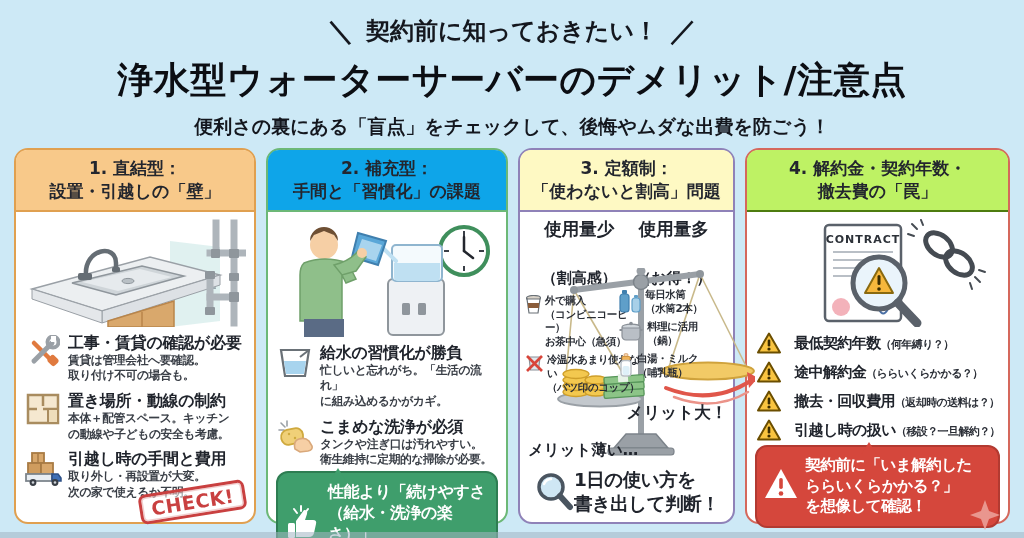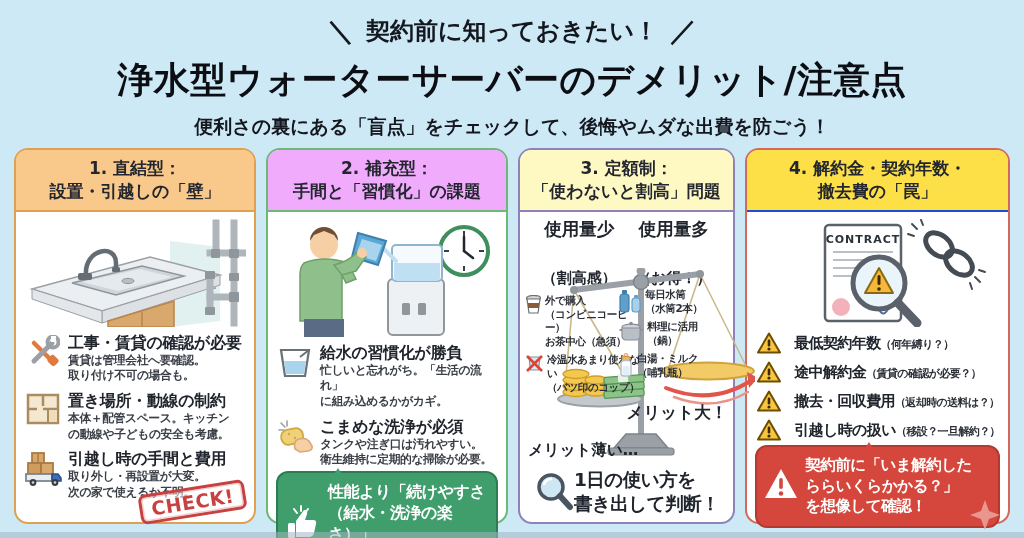--- a/index.html
+++ b/index.html
@@ -26,25 +26,25 @@
   .card { flex:1 1 0; background:#fff; border-radius:14px; position:relative;
           display:flex; flex-direction:column; }
   .card-head { text-align:center; font-weight:800; font-size:17px; line-height:1.38;
                padding:7px 2px 6px; color:#23262e;
                border-radius:11px 11px 0 0; }
   .card-body { flex:1; position:relative; padding:5px 8px 6px; display:flex; flex-direction:column; }
 
   .c1 { border:2.5px solid #e0a050; }
   .c1 .card-head { background:#f8c98a; border-bottom:2px solid #e0a050; }
   .c2 { border:2.5px solid #6cb877; }
-  .c2 .card-head { background:#f0abfc; border-bottom:2px solid #6cb877; }
+  .c2 .card-head { background:#0ea5e9; border-bottom:2px solid #6cb877; }
   .c3 { border:2.5px solid #8f82b8; }
   .c3 .card-head { background:#fef9c3; border-bottom:2px solid #8f82b8; }
   .c4 { border:2.5px solid #d5685c; }
-  .c4 .card-head { background:#fde047; border-bottom:2px solid #1d4ed8; }
+  .c4 .card-head { background:#bef264; border-bottom:2px solid #4d7c0f; }
 
   .illu { display:block; margin:2px auto 2px; }
 
   
   .feat { display:flex; gap:6px; margin:4px 0 3px; align-items:flex-start; }
   .ficon { width:38px; flex:none; display:flex; justify-content:center; padding-top:2px; }
   .feat-title { font-size:16px; font-weight:800; color:#20242c; line-height:1.25; letter-spacing:-.3px; }
   .feat-desc { font-size:11.8px; font-weight:700; color:#3a3f47; line-height:1.32; letter-spacing:-.4px; }
 
   .stamp { position:absolute; right:8px; bottom:5px; transform:rotate(-9deg);
@@ -490,21 +490,21 @@
             <circle cx="12" cy="17" r="1.6" fill="#3a2c00"></circle>
         </svg>
         <div class="warn-text"><span class="warn-title">最低契約年数</span><span class="warn-note">（何年縛り？）</span></div>
       </div>
       <div class="warn-row">
         <svg width="24" height="22" viewBox="0 0 24 22">
           <polygon points="12,1.5 23,20.5 1,20.5" fill="#f9c440" stroke="#6b4e00" stroke-width="2" stroke-linejoin="round"></polygon>
           <rect x="10.7" y="7.5" width="2.6" height="7" rx="1.3" fill="#3a2c00"></rect>
             <circle cx="12" cy="17" r="1.6" fill="#3a2c00"></circle>
         </svg>
-        <div class="warn-text"><span class="warn-title">途中解約金</span><span class="warn-note">（賃貸の確認が必要？）</span></div>
+        <div class="warn-text"><span class="warn-title">途中解約金</span><span class="warn-note">（ららいくらかかる？）</span></div>
       </div>
       <div class="warn-row">
         <svg width="24" height="22" viewBox="0 0 24 22">
           <polygon points="12,1.5 23,20.5 1,20.5" fill="#f9c440" stroke="#6b4e00" stroke-width="2" stroke-linejoin="round"></polygon>
           <rect x="10.7" y="7.5" width="2.6" height="7" rx="1.3" fill="#3a2c00"></rect>
             <circle cx="12" cy="17" r="1.6" fill="#3a2c00"></circle>
         </svg>
         <div class="warn-text"><span class="warn-title">撤去・回収費用</span><span class="warn-note">（返却時の送料は？）</span></div>
       </div>
       <div class="warn-row">

